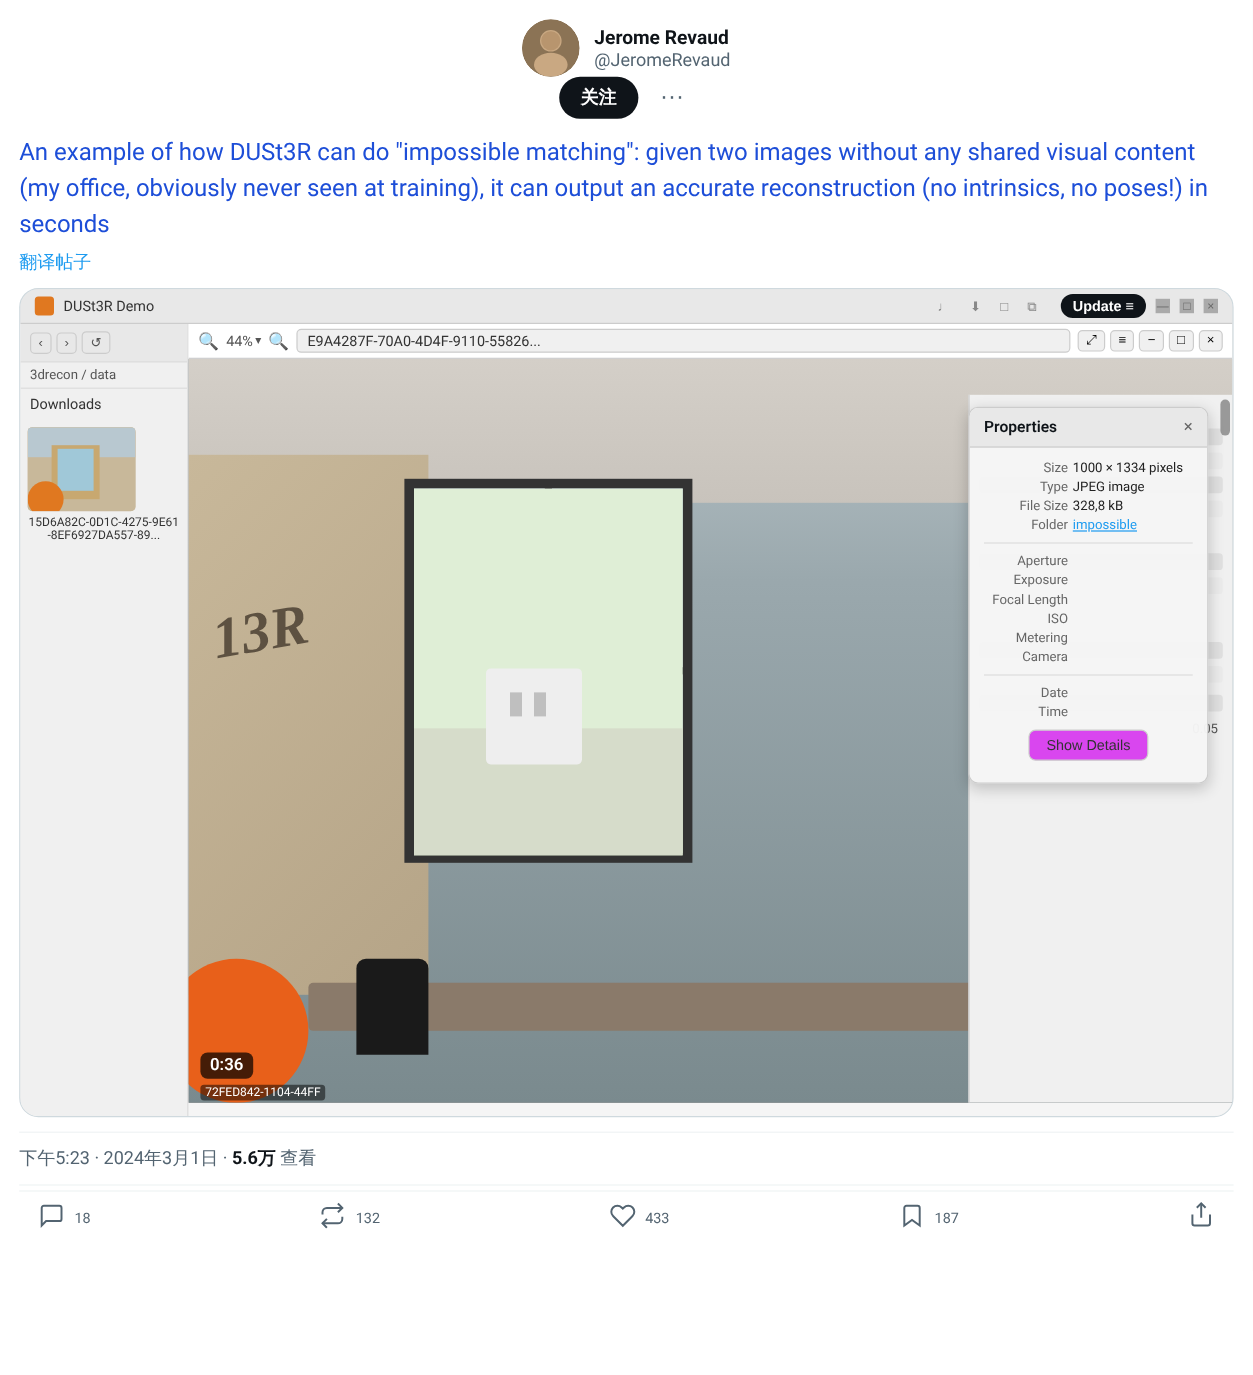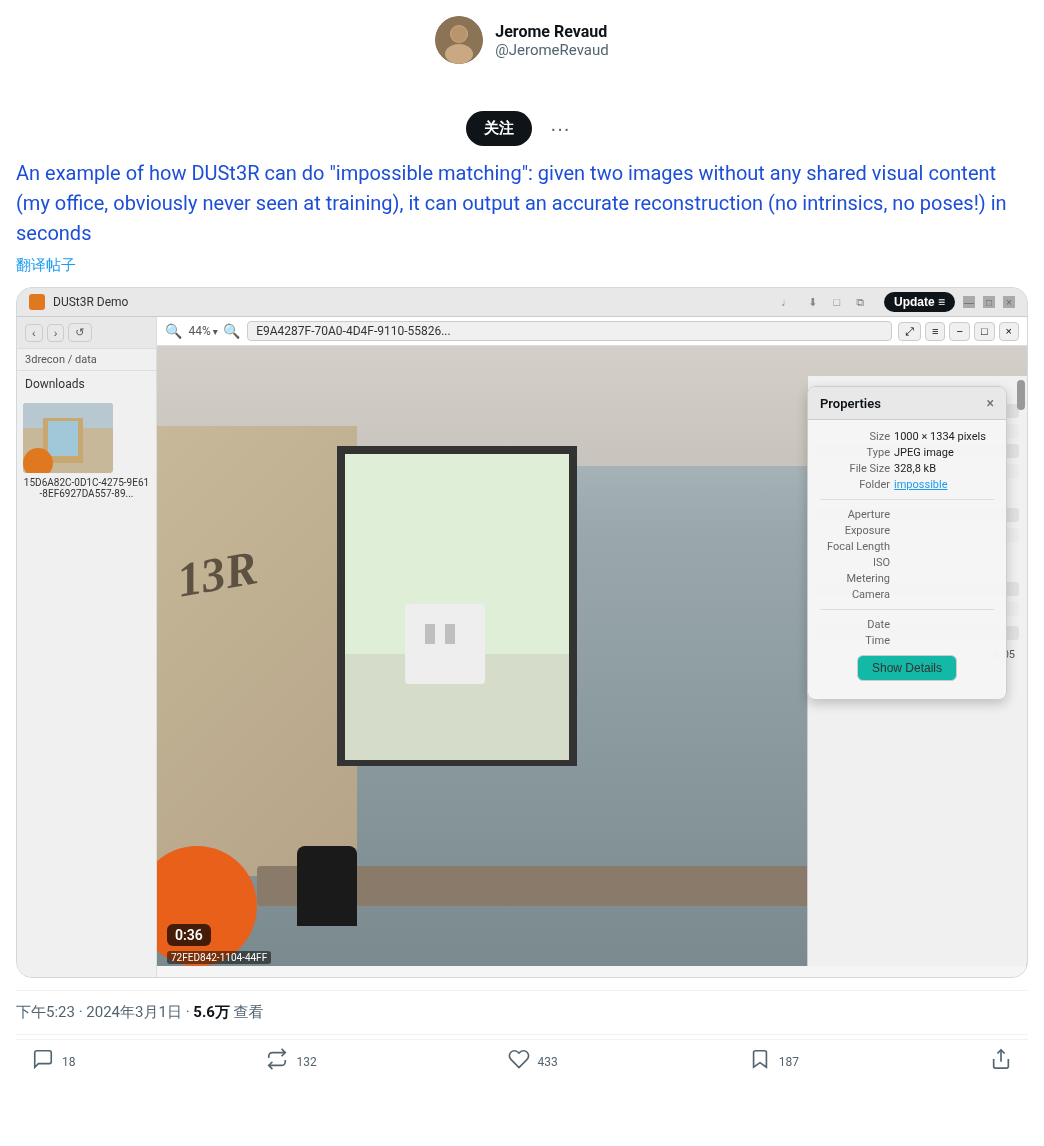--- a/index.html
+++ b/index.html
@@ -54,21 +54,20 @@
       color: #0f1419;
     }
     .author-handle {
       font-size: 15px;
       color: #536471;
     }
     .tweet-actions-right {
       display: flex;
       align-items: center;
       gap: 10px;
-      margin-top: 47px;
     }
     .follow-btn {
       background: #0f1419;
       color: #fff;
       border: none;
       border-radius: 20px;
       padding: 8px 18px;
       font-size: 15px;
       font-weight: 700;
       cursor: pointer;
@@ -293,21 +292,21 @@
       cursor: pointer;
     }
     .props-divider {
       height: 1px;
       background: #ddd;
       margin: 8px 0;
     }
     .show-details-btn {
       display: block;
       margin: 8px auto;
-      background: #14b8a6;
+      background: #d946ef;
       border: 1px solid #ccc;
       border-radius: 6px;
       padding: 5px 14px;
       font-size: 12px;
       cursor: pointer;
       color: #333;
     }
     
     
     .timer-badge {

